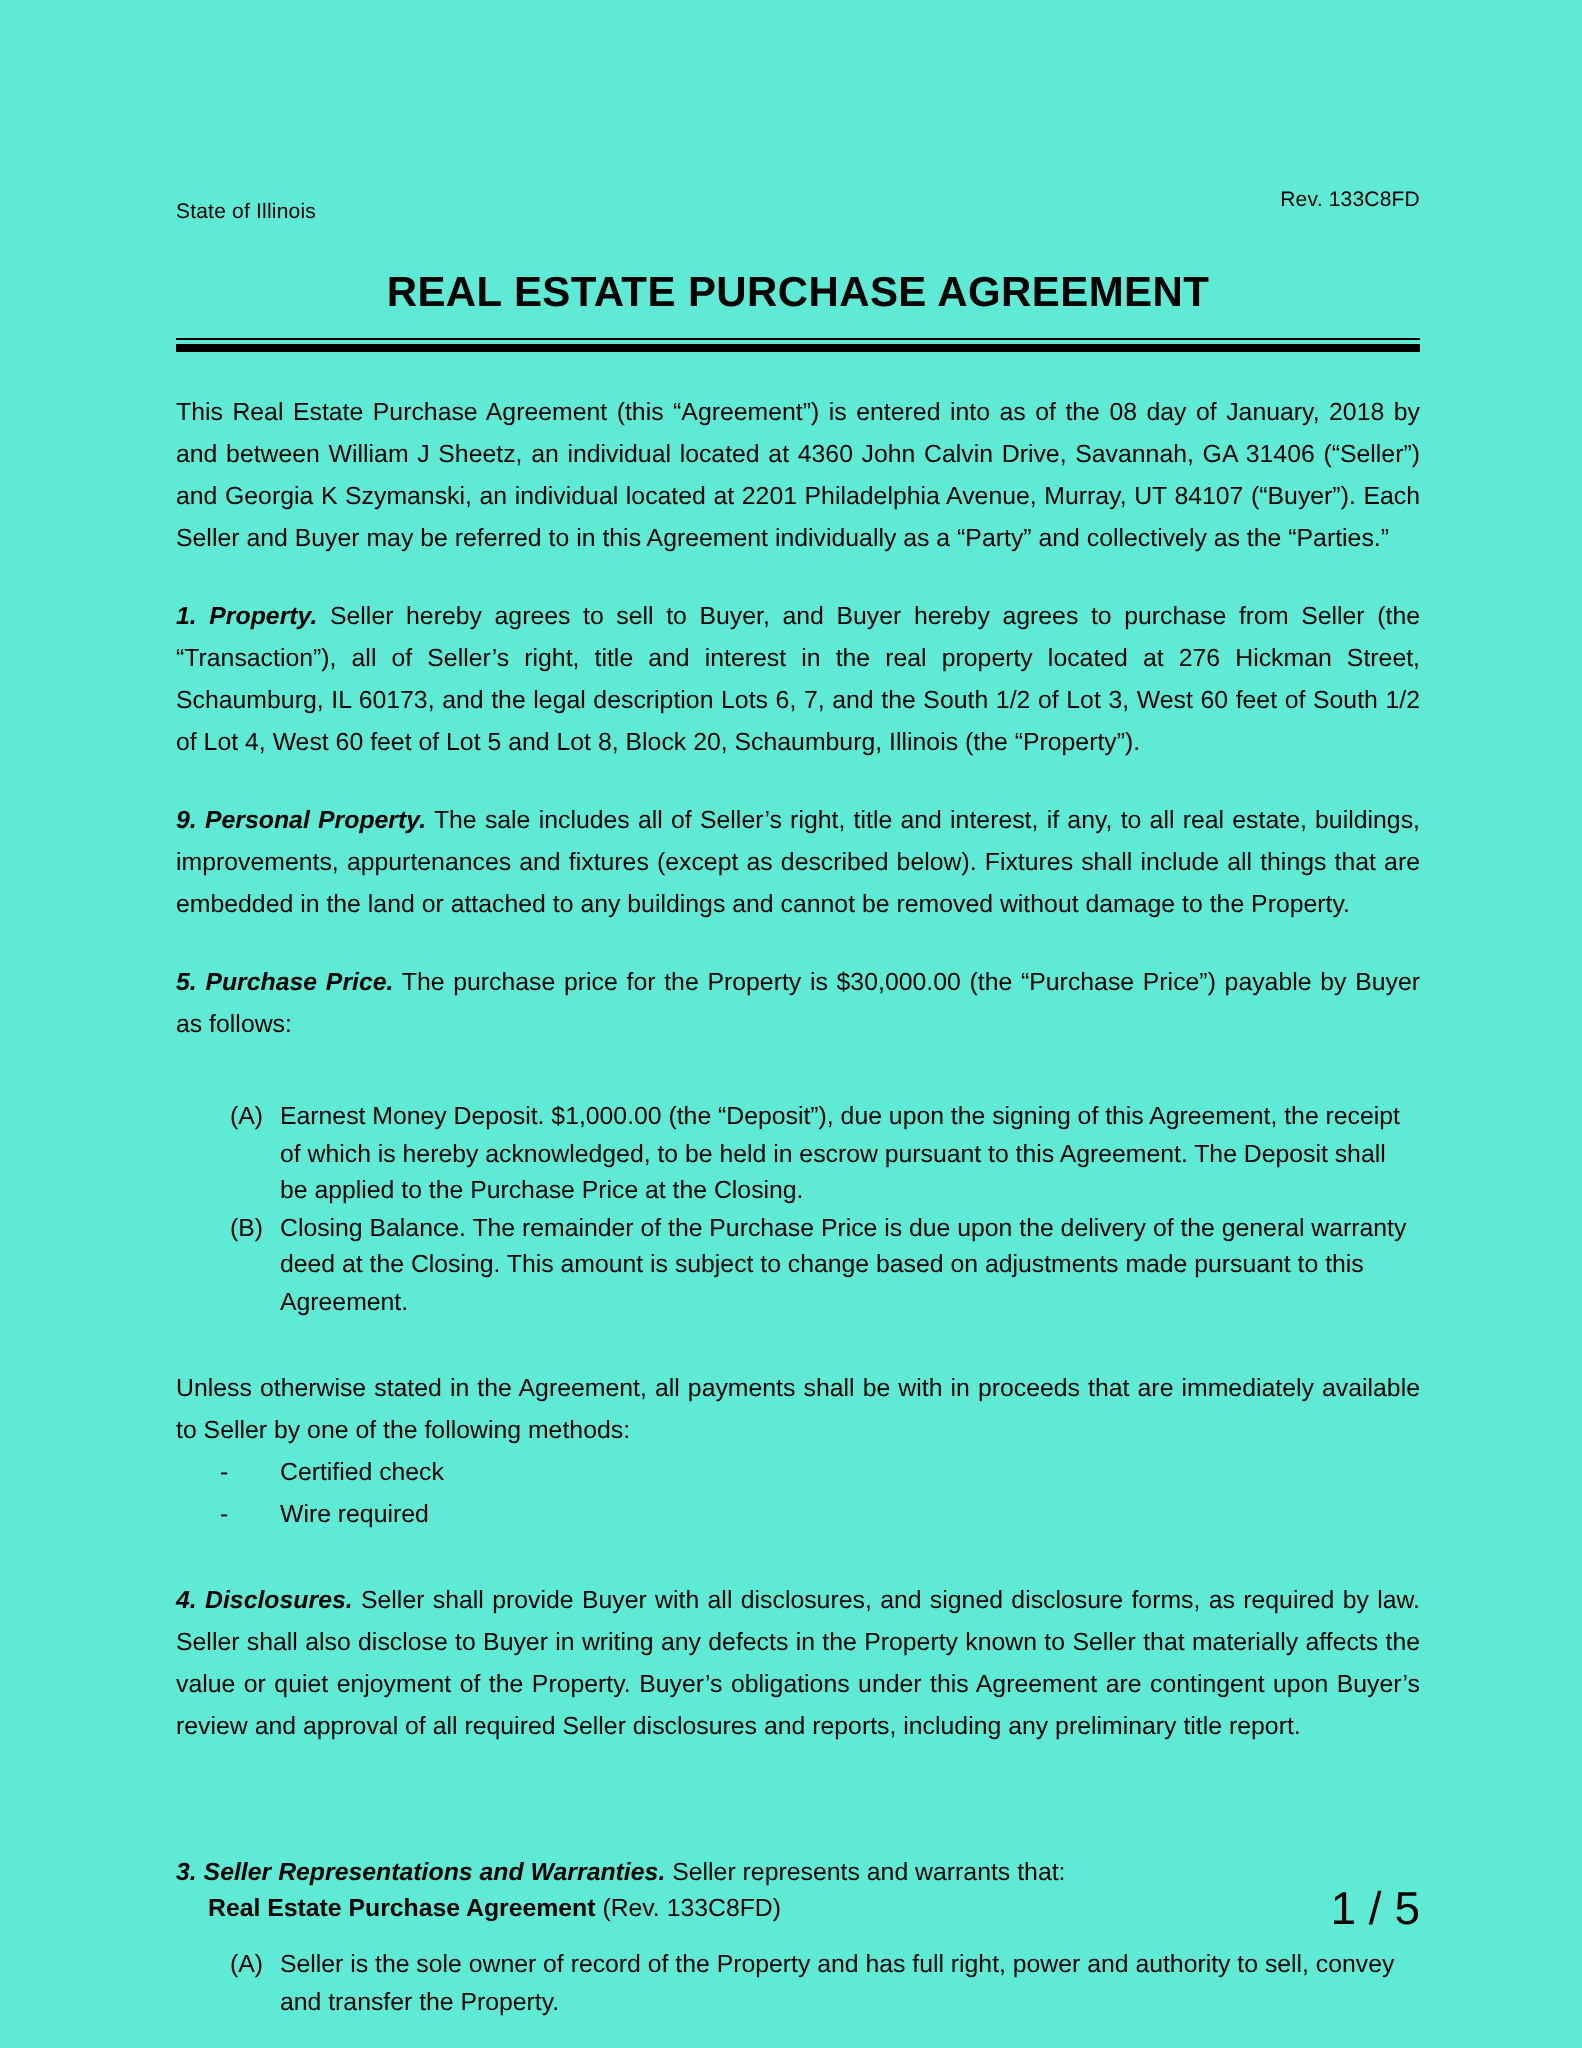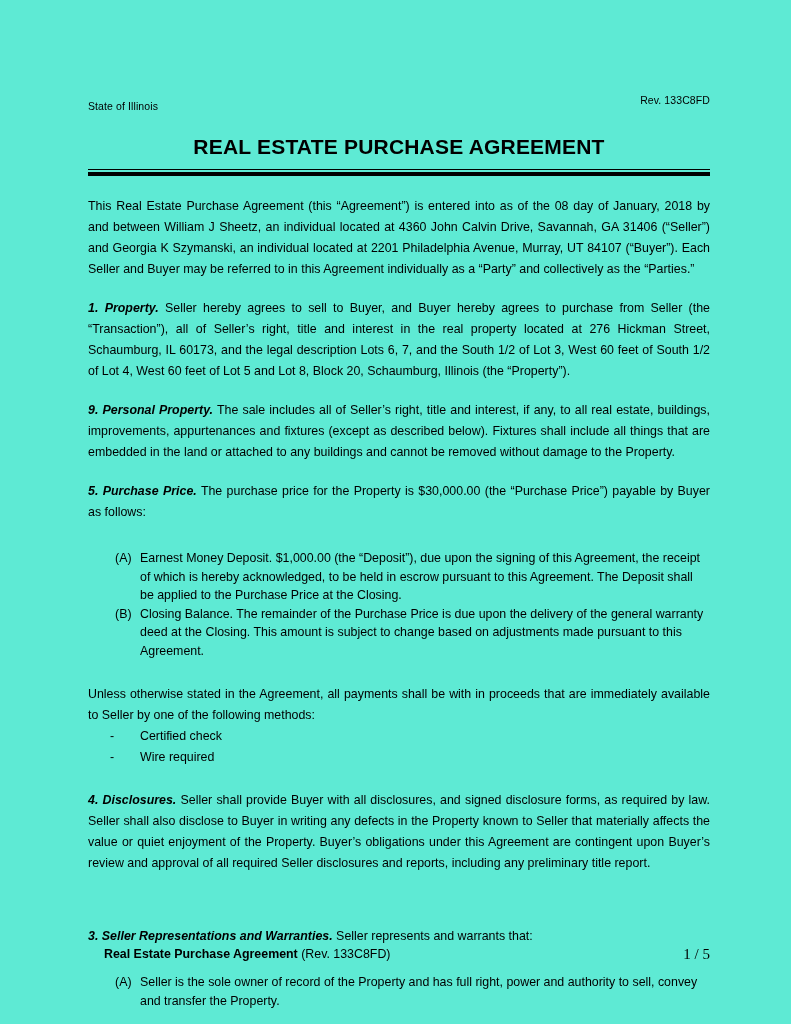--- a/index.html
+++ b/index.html
@@ -136,24 +136,23 @@
   }
   .footer-left {
     font-size: 12.4px;
     line-height: 17px;
     max-width: 300px;
   }
   .footer-left .strong {
     font-weight: bold;
   }
   .footer-page {
-    font-size: 15px;
+    font-size: 23px;
     line-height: 20px;
     white-space: nowrap;
-    font-family: Liberation Serif, serif;
   }
 </style>
 </head>
 <body>
 
 <div class="page">
   <div class="content">
 
     <div class="doc-header">
       <div class="state-label">State of Illinois</div>

